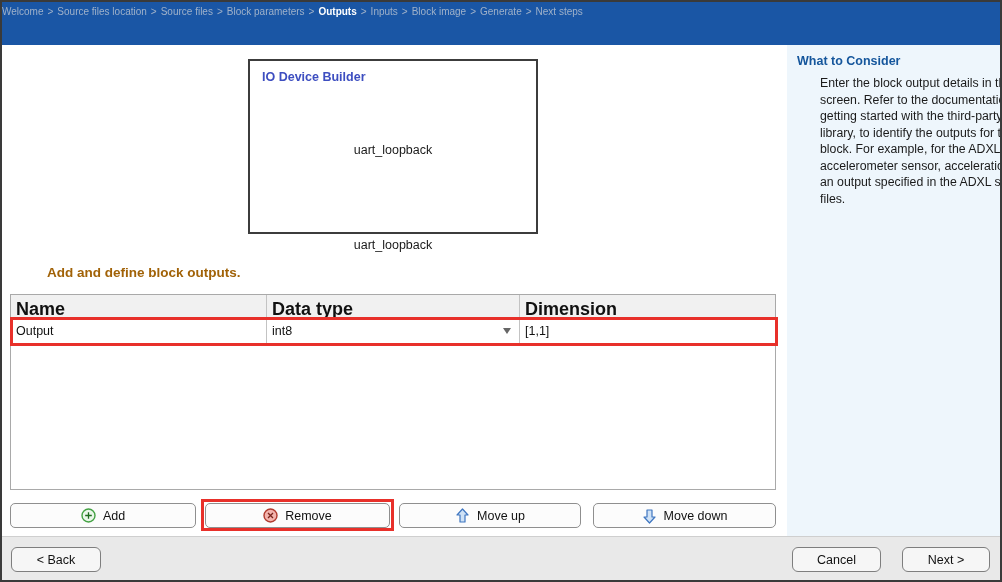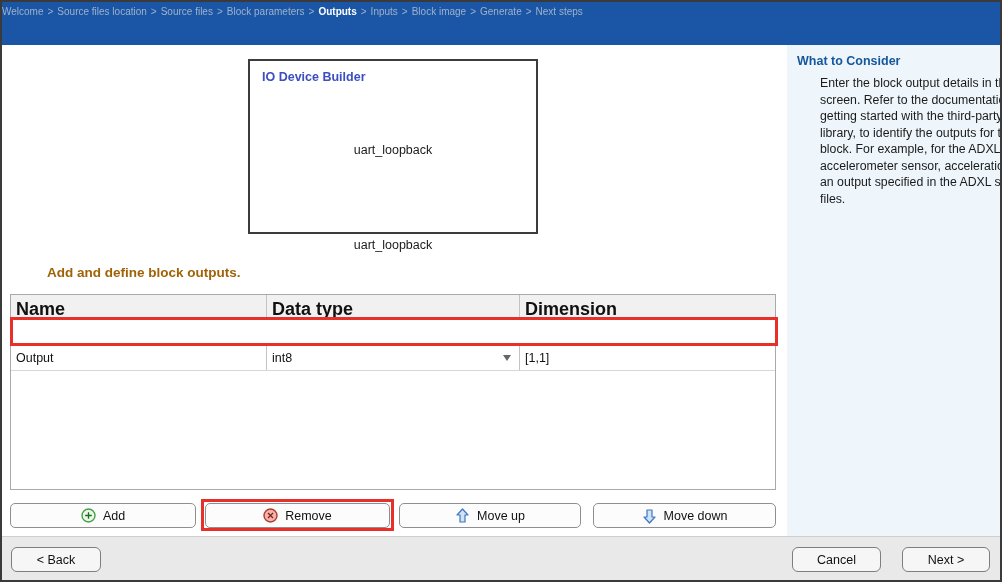--- a/index.html
+++ b/index.html
@@ -25,21 +25,21 @@
 
   .instruction{ position:absolute; left:8px; top:263px; font-size:13.5px; font-weight:bold; color:#a16207;margin-left:37px; }
 
   
   .table{ position:absolute; left:8px; top:292px; width:766px; height:196px; border:1px solid #a9a9a9; background:#fff; }
   .thead{ display:flex; height:24px; background:#f1f1f1; border-bottom:1px solid #c3c3c3; }
   .th{ font-size:18px; font-weight:bold; color:#111; padding:4px 0 0 5px; }
   .th:nth-child(1){ width:256px; border-right:1px solid #c3c3c3; }
   .th:nth-child(2){ width:253px; border-right:1px solid #c3c3c3; }
   .th:nth-child(3){ flex:1; }
-  .trow{ display:flex; height:25px; border-bottom:1px solid #d7d7d7;margin-top:27px; }
+  .trow{ display:flex; height:25px; border-bottom:1px solid #d7d7d7; }
   .td{ font-size:12.5px; color:#111; padding:5px 0 0 5px; position:relative; }
   .td:nth-child(1){ width:256px; border-right:1px solid #c3c3c3; }
   .td:nth-child(2){ width:253px; border-right:1px solid #c3c3c3; }
   .td:nth-child(3){ flex:1; }
   .dd-arrow{ position:absolute; right:8px; top:9px; width:0; height:0; border-left:4.5px solid transparent; border-right:4.5px solid transparent; border-top:6px solid #666; }
 
   
   .annot{ position:absolute; border:3px solid #e8302a; pointer-events:none; z-index:5; }
   .annot-row{ left:8px; top:315px; width:768px; height:29px; }
   .annot-remove{ left:199px; top:497px; width:193px; height:32px; }

